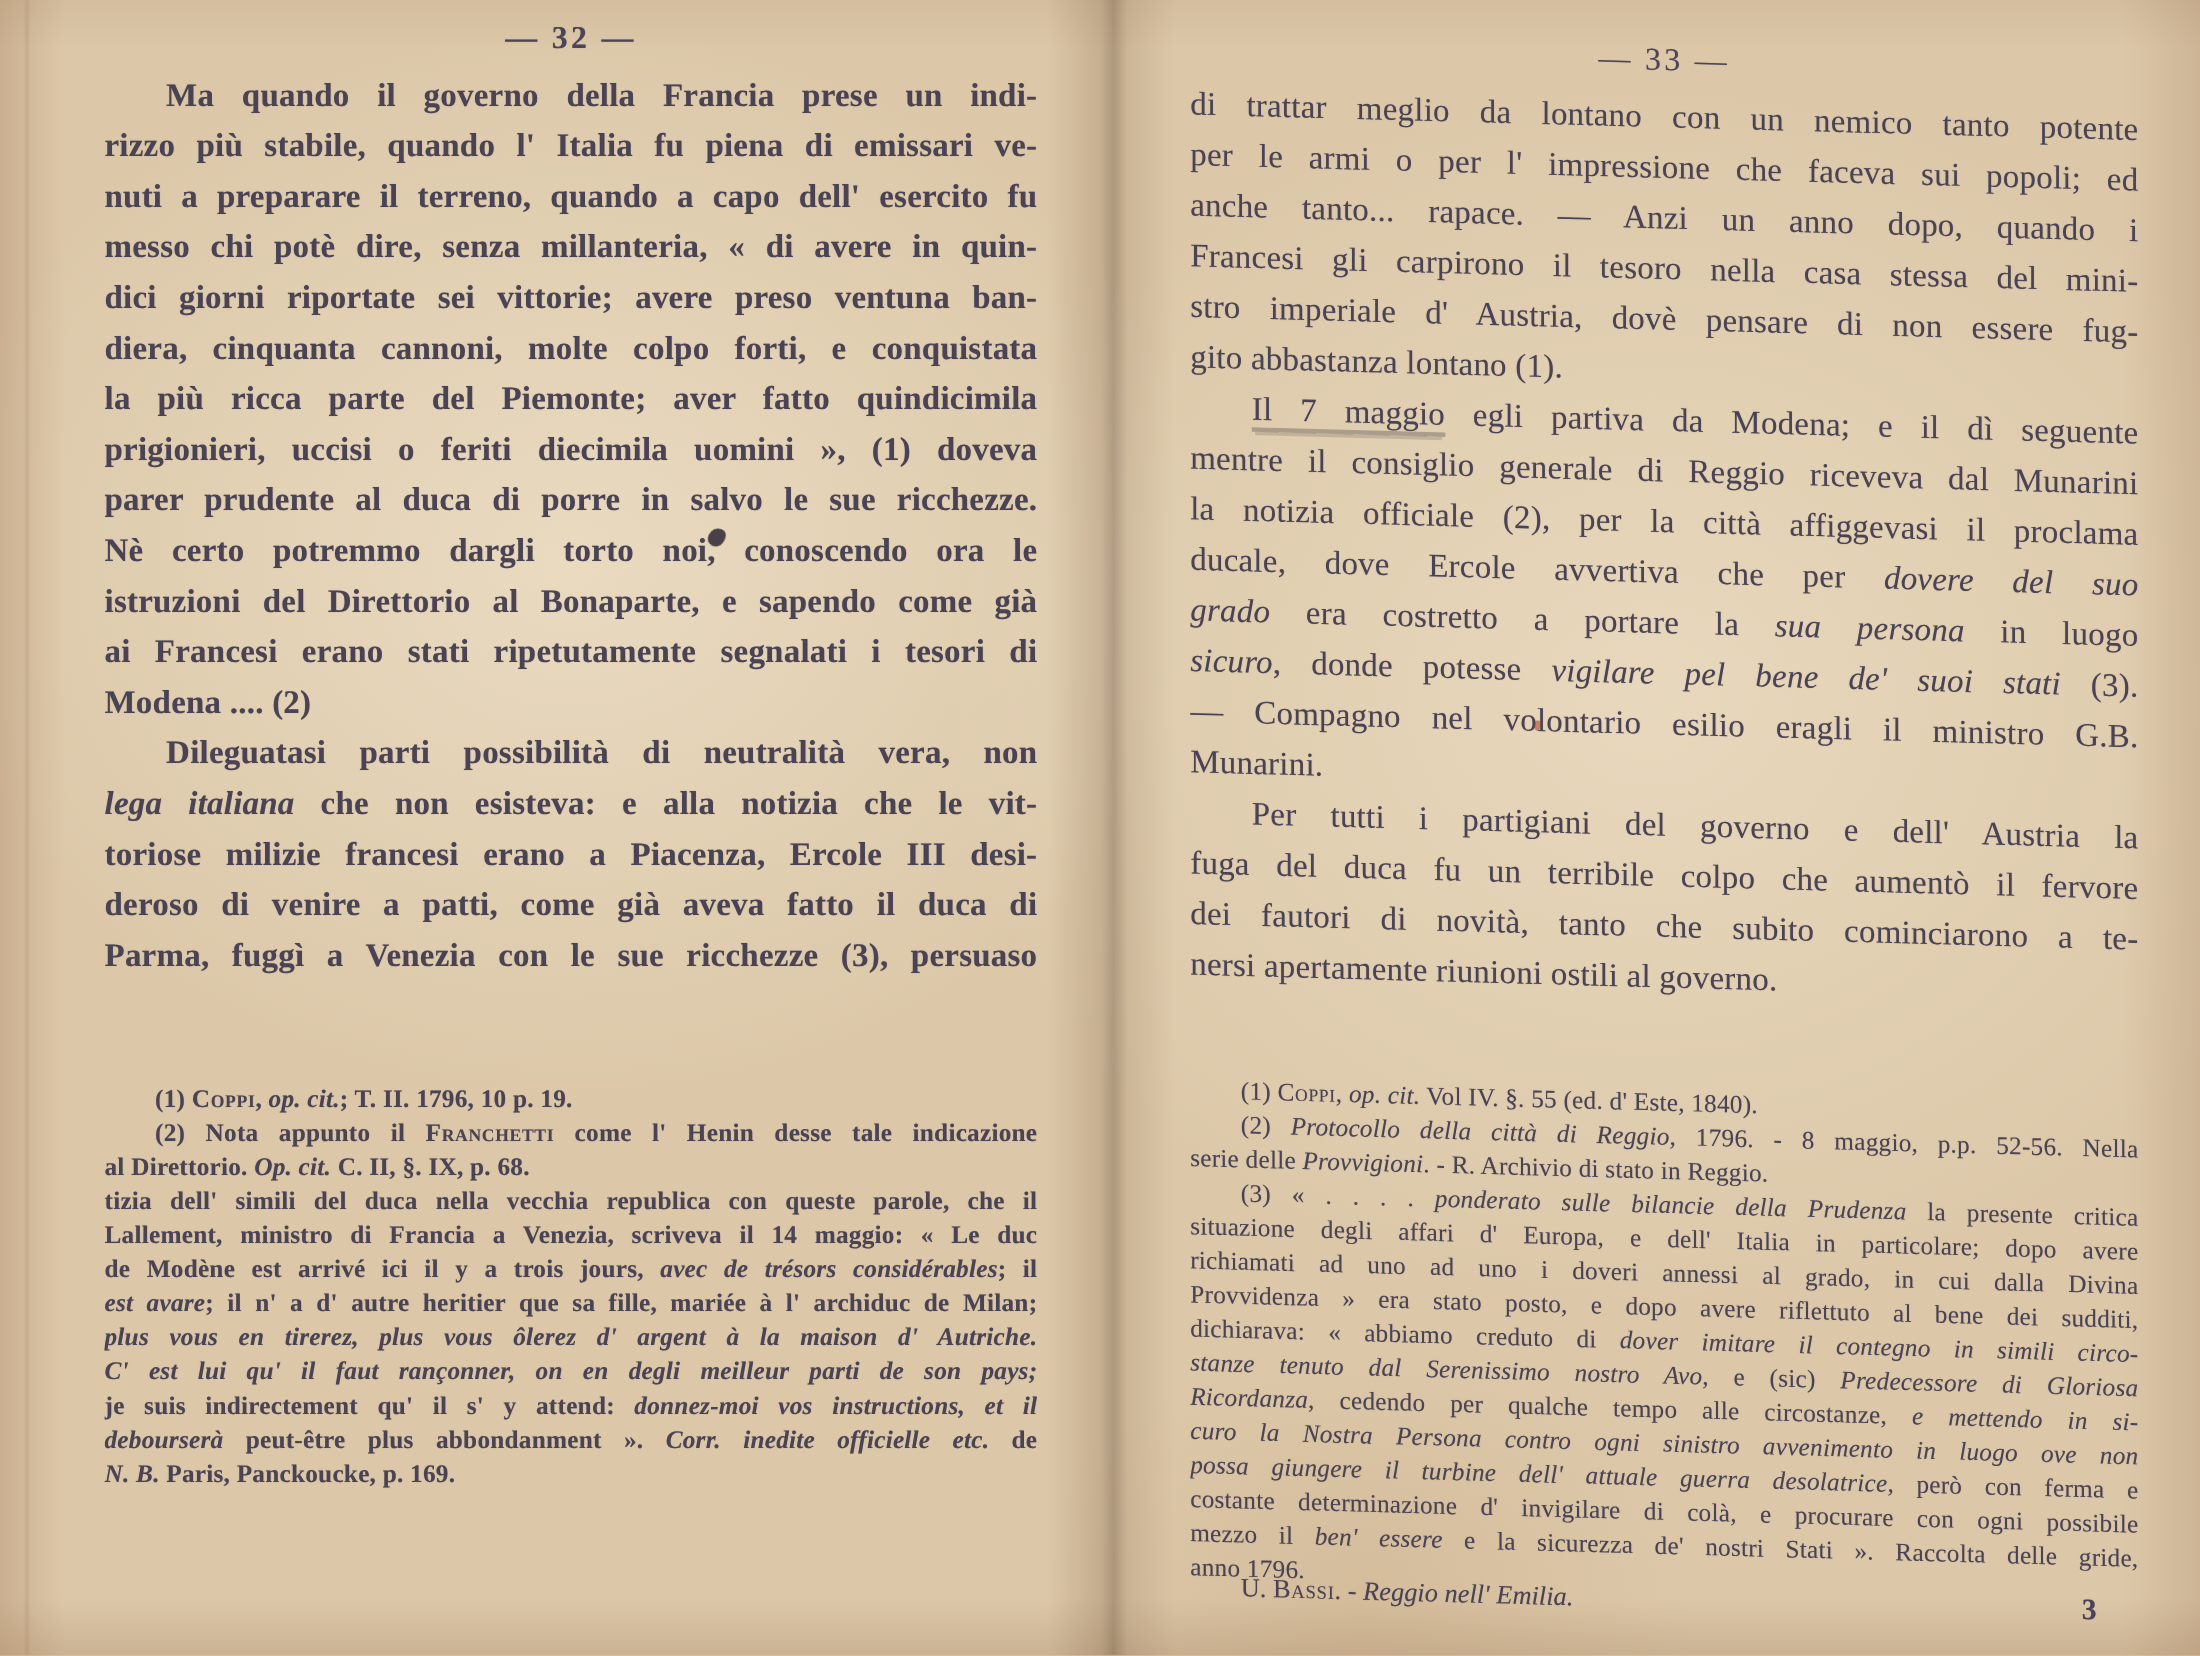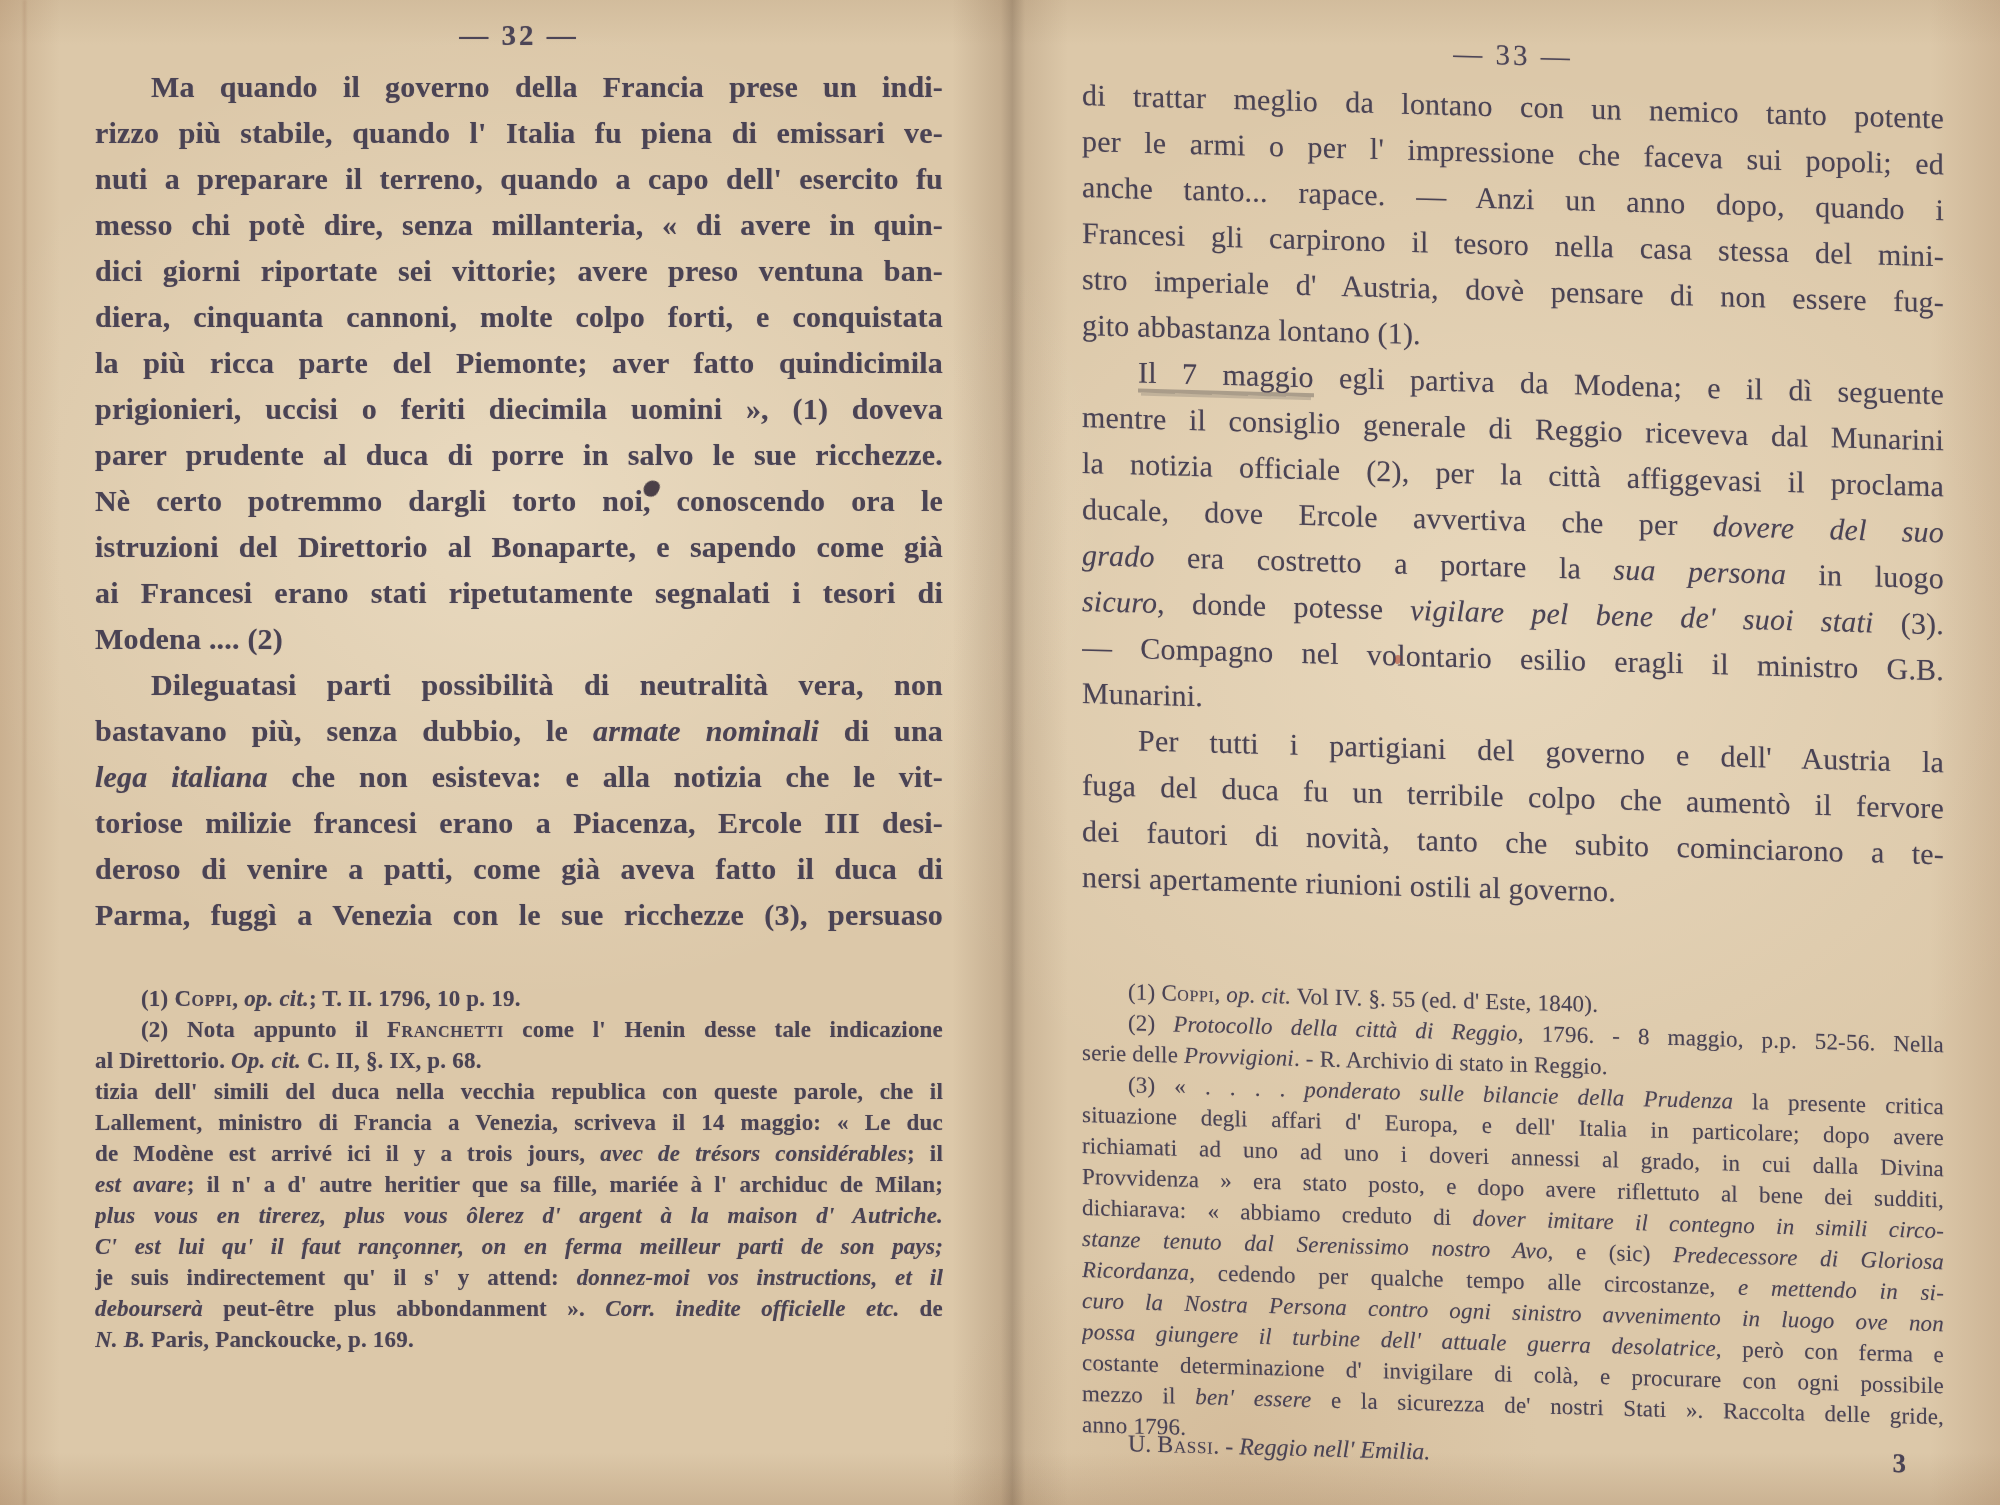--- a/index.html
+++ b/index.html
@@ -63,42 +63,41 @@
         <div class="ln">la più ricca parte del Piemonte; aver fatto quindicimila</div>
         <div class="ln">prigionieri, uccisi o feriti diecimila uomini », (1) doveva</div>
         <div class="ln">parer prudente al duca di porre in salvo le sue ricchezze.</div>
         <div class="ln">Nè certo potremmo dargli torto noi, conoscendo ora le</div>
         <div class="ln">istruzioni del Direttorio al Bonaparte, e sapendo come già</div>
         <div class="ln">ai Francesi erano stati ripetutamente segnalati i tesori di</div>
         <div class="ln last">Modena .... (2)</div>
       </div>
       <div class="para">
         <div class="ln indent">Dileguatasi parti possibilità di neutralità vera, non</div>
-        <div class="ln">bastavano più, senza dubbio, le <em>armate nominali</em> di una</div>
         <div class="ln"><em>lega italiana</em> che non esisteva: e alla notizia che le vit-</div>
         <div class="ln">toriose milizie francesi erano a Piacenza, Ercole III desi-</div>
         <div class="ln">deroso di venire a patti, come già aveva fatto il duca di</div>
         <div class="ln">Parma, fuggì a Venezia con le sue ricchezze (3), persuaso</div>
       </div>
     </div>
   <div class="footnotes">
       <div class="para">
         <div class="ln indent last">(1) <span class="sc">Coppi</span>, <em>op. cit.</em>; T. II. 1796, 10 p. 19.</div>
       </div>
       <div class="para">
         <div class="ln indent">(2) Nota appunto il <span class="sc">Franchetti</span> come l' Henin desse tale indicazione</div>
         <div class="ln last">al Direttorio. <em>Op. cit.</em> C. II, §. IX, p. 68.</div>
       </div>
       <div class="para">
         <div class="ln">tizia dell' simili del duca nella vecchia republica con queste parole, che il</div>
         <div class="ln">Lallement, ministro di Francia a Venezia, scriveva il 14 maggio: « Le duc</div>
         <div class="ln">de Modène est arrivé ici il y a trois jours, <em>avec de trésors considérables</em>; il</div>
         <div class="ln"><em>est avare</em>; il n' a d' autre heritier que sa fille, mariée à l' archiduc de Milan;</div>
         <div class="ln"><em>plus vous en tirerez, plus vous ôlerez d' argent à la maison d' Autriche.</em></div>
-        <div class="ln"><em>C' est lui qu' il faut rançonner, on en ferma meilleur parti de son pays;</em></div>
+        <div class="ln"><em>C' est lui qu' il faut rançonner, on en degli meilleur parti de son pays;</em></div>
         <div class="ln">je suis indirectement qu' il s' y attend: <em>donnez-moi vos instructions, et il</em></div>
         <div class="ln"><em>debourserà</em> peut-être plus abbondanment ». <em>Corr. inedite officielle etc.</em> de</div>
         <div class="ln last"><em>N. B.</em> Paris, Panckoucke, p. 169.</div>
       </div>
     </div>
   <div class="blot"></div>
 </section>
 
 <section class="page" id="page-right">
   <div class="page-header">— 33 —</div>

